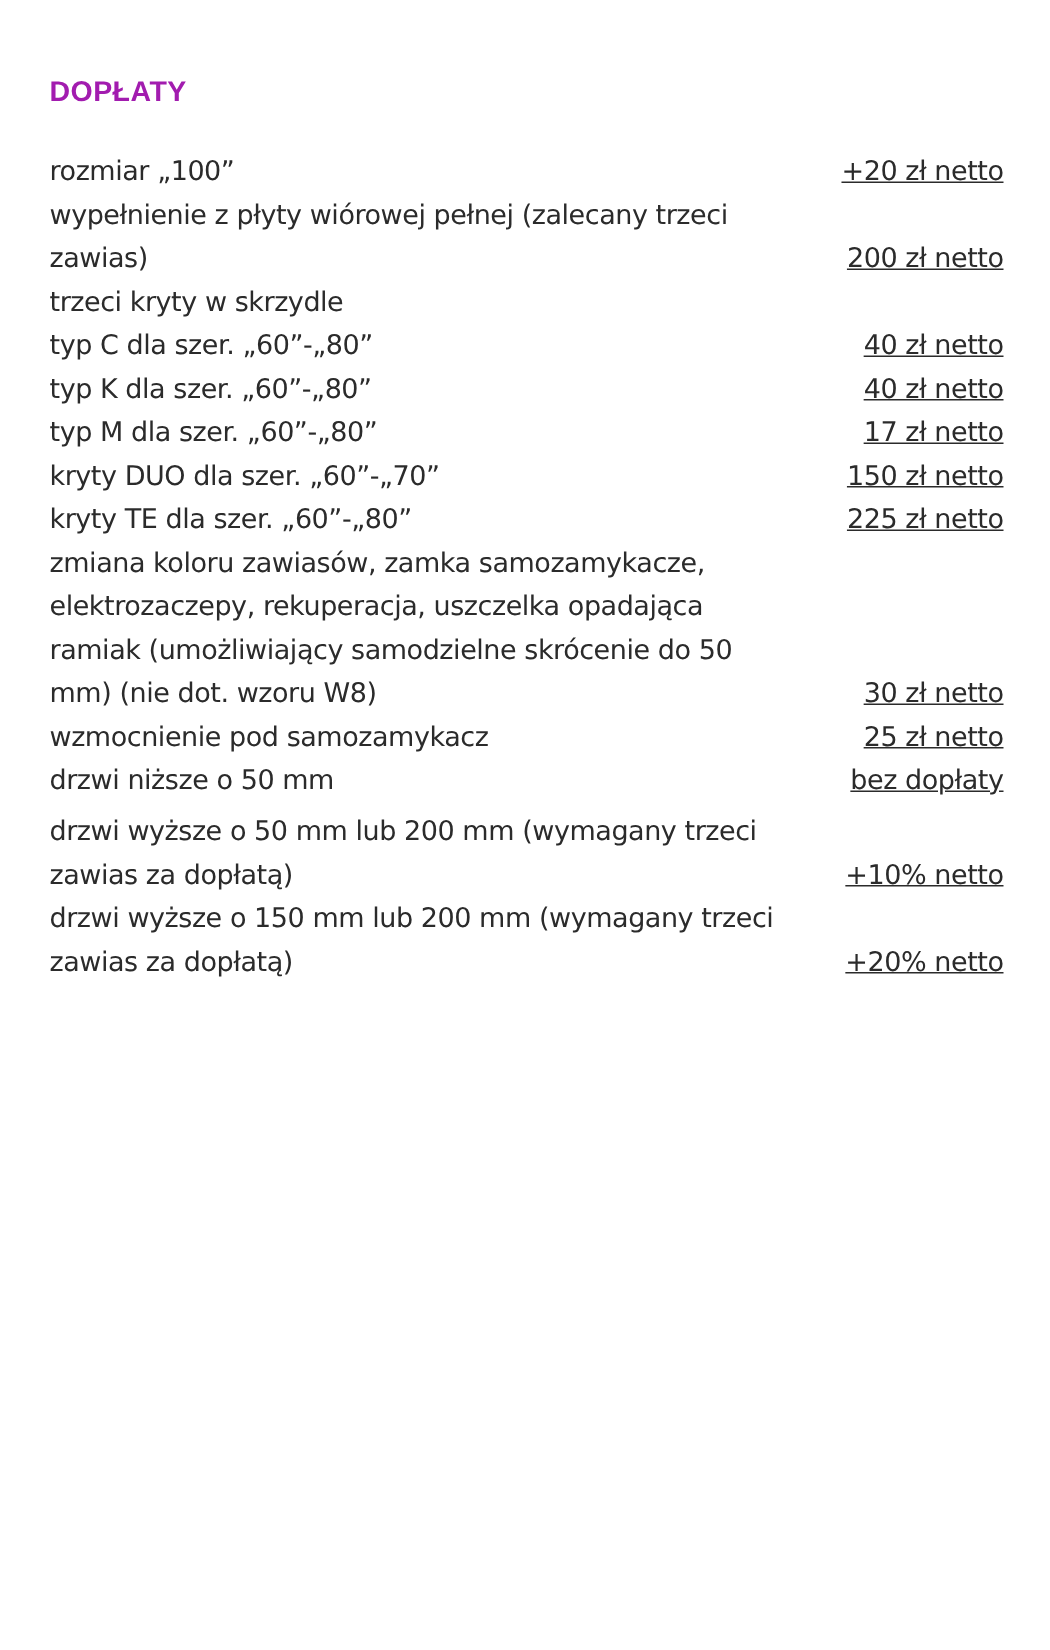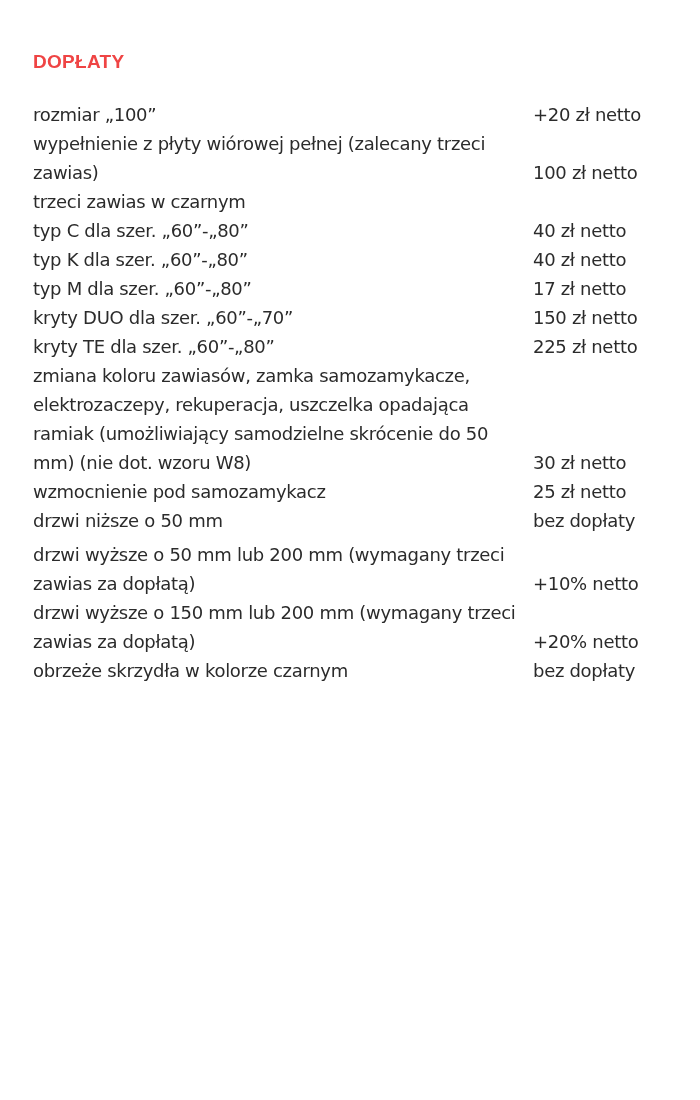--- a/index.html
+++ b/index.html
@@ -1,43 +1,43 @@
 <!DOCTYPE html>
 <html><head>
 <meta charset="utf-8">
 <style>
   html, body { margin: 0; padding: 0; background: #ffffff; }
   body { width: 700px; height: 1100px; position: relative; overflow: hidden;
          font-family: "DejaVu Sans", sans-serif; color: #2b2b2b; }
   .wrap { position: absolute; left: 33px; top: 48px; width: 636px; }
   .title { font-family: "Liberation Sans", sans-serif; font-weight: bold; font-size: 19px;
-           color: #ef4444; letter-spacing: 0.3px; margin: 0 0 24px 0; line-height: 28px; }
+           color: #a21caf; letter-spacing: 0.3px; margin: 0 0 24px 0; line-height: 28px; }
   table { border-collapse: collapse; width: 100%; }
   td { padding: 0; font-size: 18px; line-height: 29px; vertical-align: bottom; letter-spacing: -0.3px; }
   td.label { width: 490px; padding-right: 10px; }
-  td.price { text-align: left; white-space: nowrap; }
+  td.price { text-align: right; white-space: nowrap; text-decoration: underline; }
   tr.gap td { padding-top: 5px; }
 </style>
 </head>
 <body>
 
 <div class="wrap">
   <div class="title">DOPŁATY</div>
   <table>
     <tbody id="rows-body">
       <tr>
           <td class="label">rozmiar „100”</td>
           <td class="price">+20 zł netto</td>
         </tr>
       <tr>
           <td class="label">wypełnienie z płyty wiórowej pełnej (zalecany trzeci zawias)</td>
-          <td class="price">100 zł netto</td>
+          <td class="price">200 zł netto</td>
         </tr>
       <tr>
-          <td class="label">trzeci zawias w czarnym</td>
+          <td class="label">trzeci kryty w skrzydle</td>
           <td class="price"></td>
         </tr>
       <tr>
           <td class="label">typ C dla szer. „60”-„80”</td>
           <td class="price">40 zł netto</td>
         </tr>
       <tr>
           <td class="label">typ K dla szer. „60”-„80”</td>
           <td class="price">40 zł netto</td>
         </tr>
@@ -70,19 +70,15 @@
           <td class="price">bez dopłaty</td>
         </tr>
       <tr class="gap">
           <td class="label">drzwi wyższe o 50 mm lub 200 mm (wymagany trzeci zawias za dopłatą)</td>
           <td class="price">+10% netto</td>
         </tr>
       <tr>
           <td class="label">drzwi wyższe o 150 mm lub 200 mm (wymagany trzeci zawias za dopłatą)</td>
           <td class="price">+20% netto</td>
         </tr>
-      <tr>
-          <td class="label">obrzeże skrzydła w kolorze czarnym</td>
-          <td class="price">bez dopłaty</td>
-        </tr>
     </tbody>
   </table>
 </div>
 
 </body></html>

